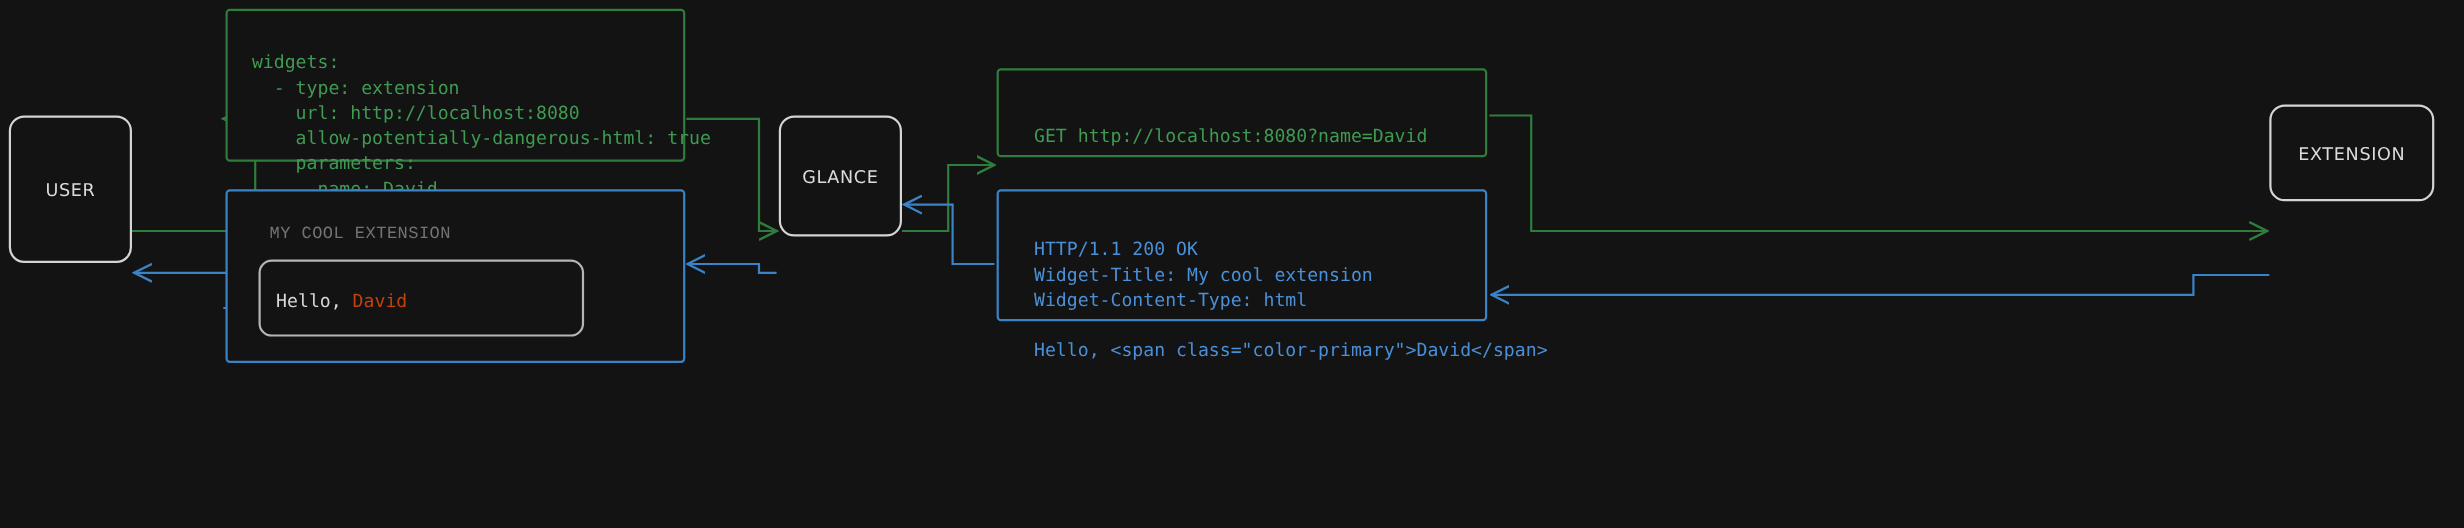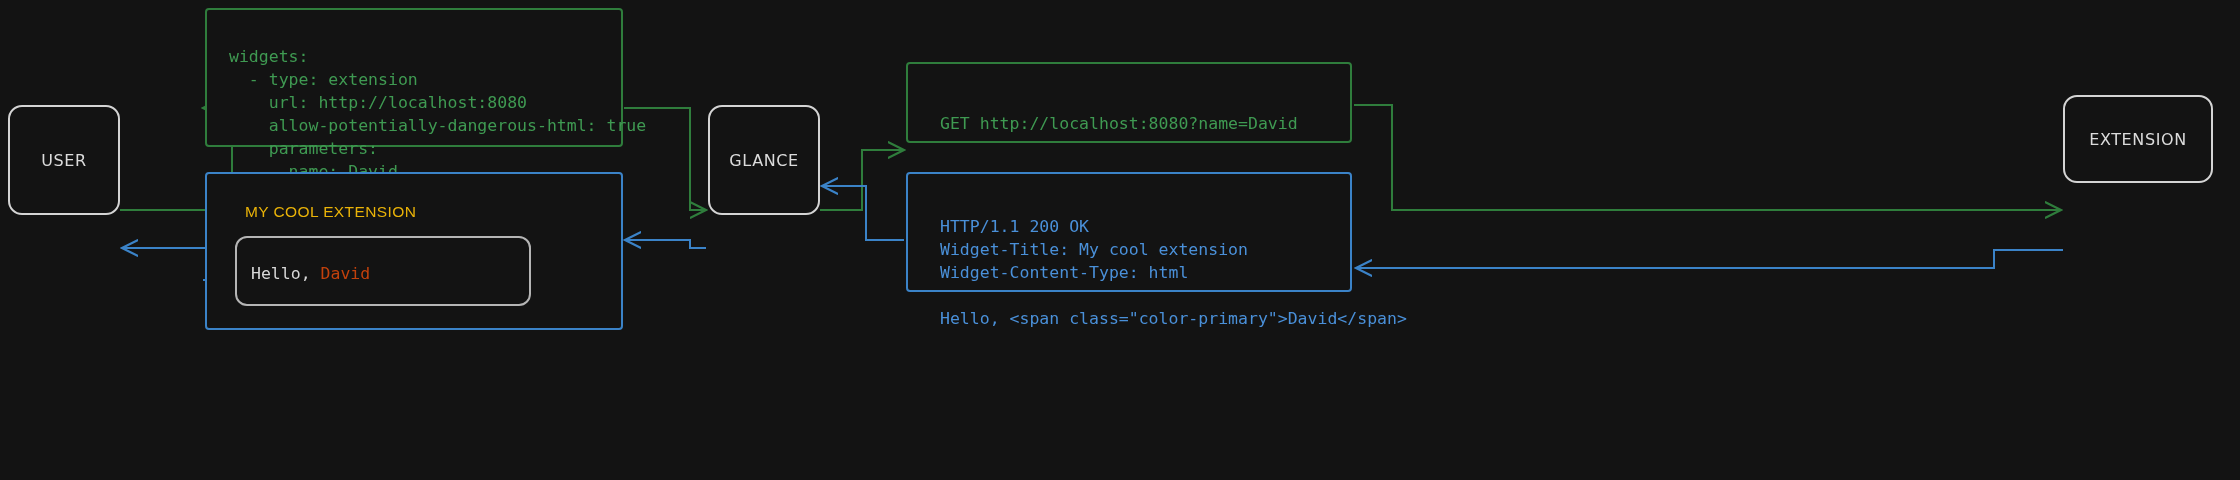--- a/index.html
+++ b/index.html
@@ -84,44 +84,44 @@
   }
   #response-code {
     position: absolute; left: 32px; top: 24px;
   }
 
   #widget-panel {
     left: 205px; top: 172px; width: 418px; height: 158px;
   }
   #widget-title {
     position: absolute; left: 38px; top: 29px;
-    font-family: Liberation Sans, sans-serif;
+    font-family: Liberation Mono, monospace;
     font-size: 15.5px;
-    color: #eab308;
+    color: #737373;
     letter-spacing: 0.4px;
     white-space: nowrap;
   }
   #widget-body {
     position: absolute;
     left: 28px; top: 62px; width: 296px; height: 70px;
     border: 2px solid #b5b5b5;
     border-radius: 12px;
     box-sizing: border-box;
   }
   #widget-greeting {
     position: absolute;
     left: 14px; top: 26px;
     font-family: "DejaVu Sans Mono", "Liberation Mono", monospace;
     font-size: 16.5px;
     color: #d8d8d8;
     white-space: pre;
   }
   #widget-greeting .accent { color: #c2410c; }
 
-  #user-node      { left: 8px;    top: 105px; width: 112px; height: 110px; }
+  #user-node      { left: 8px;    top: 105px; width: 112px; height: 134px; }
   #glance-node    { left: 708px;  top: 105px; width: 112px; height: 110px; }
   #extension-node { left: 2063px; top: 95px; width: 150px; height: 88px; }
 </style>
 </head>
 <body>
 
 <div id="stage">
 
   <svg class="wires" viewBox="0 0 2240 480" xmlns="http://www.w3.org/2000/svg">
     <defs>

